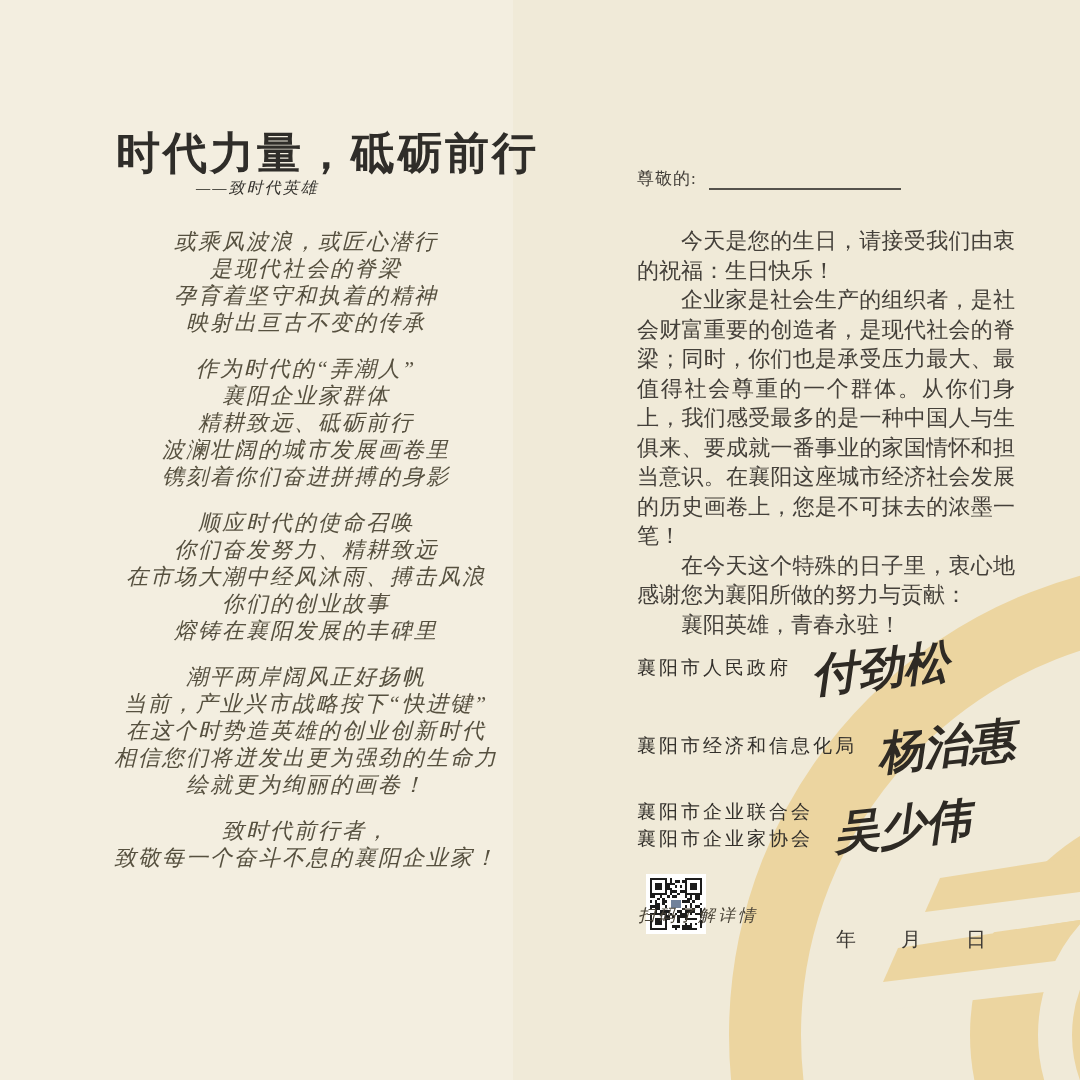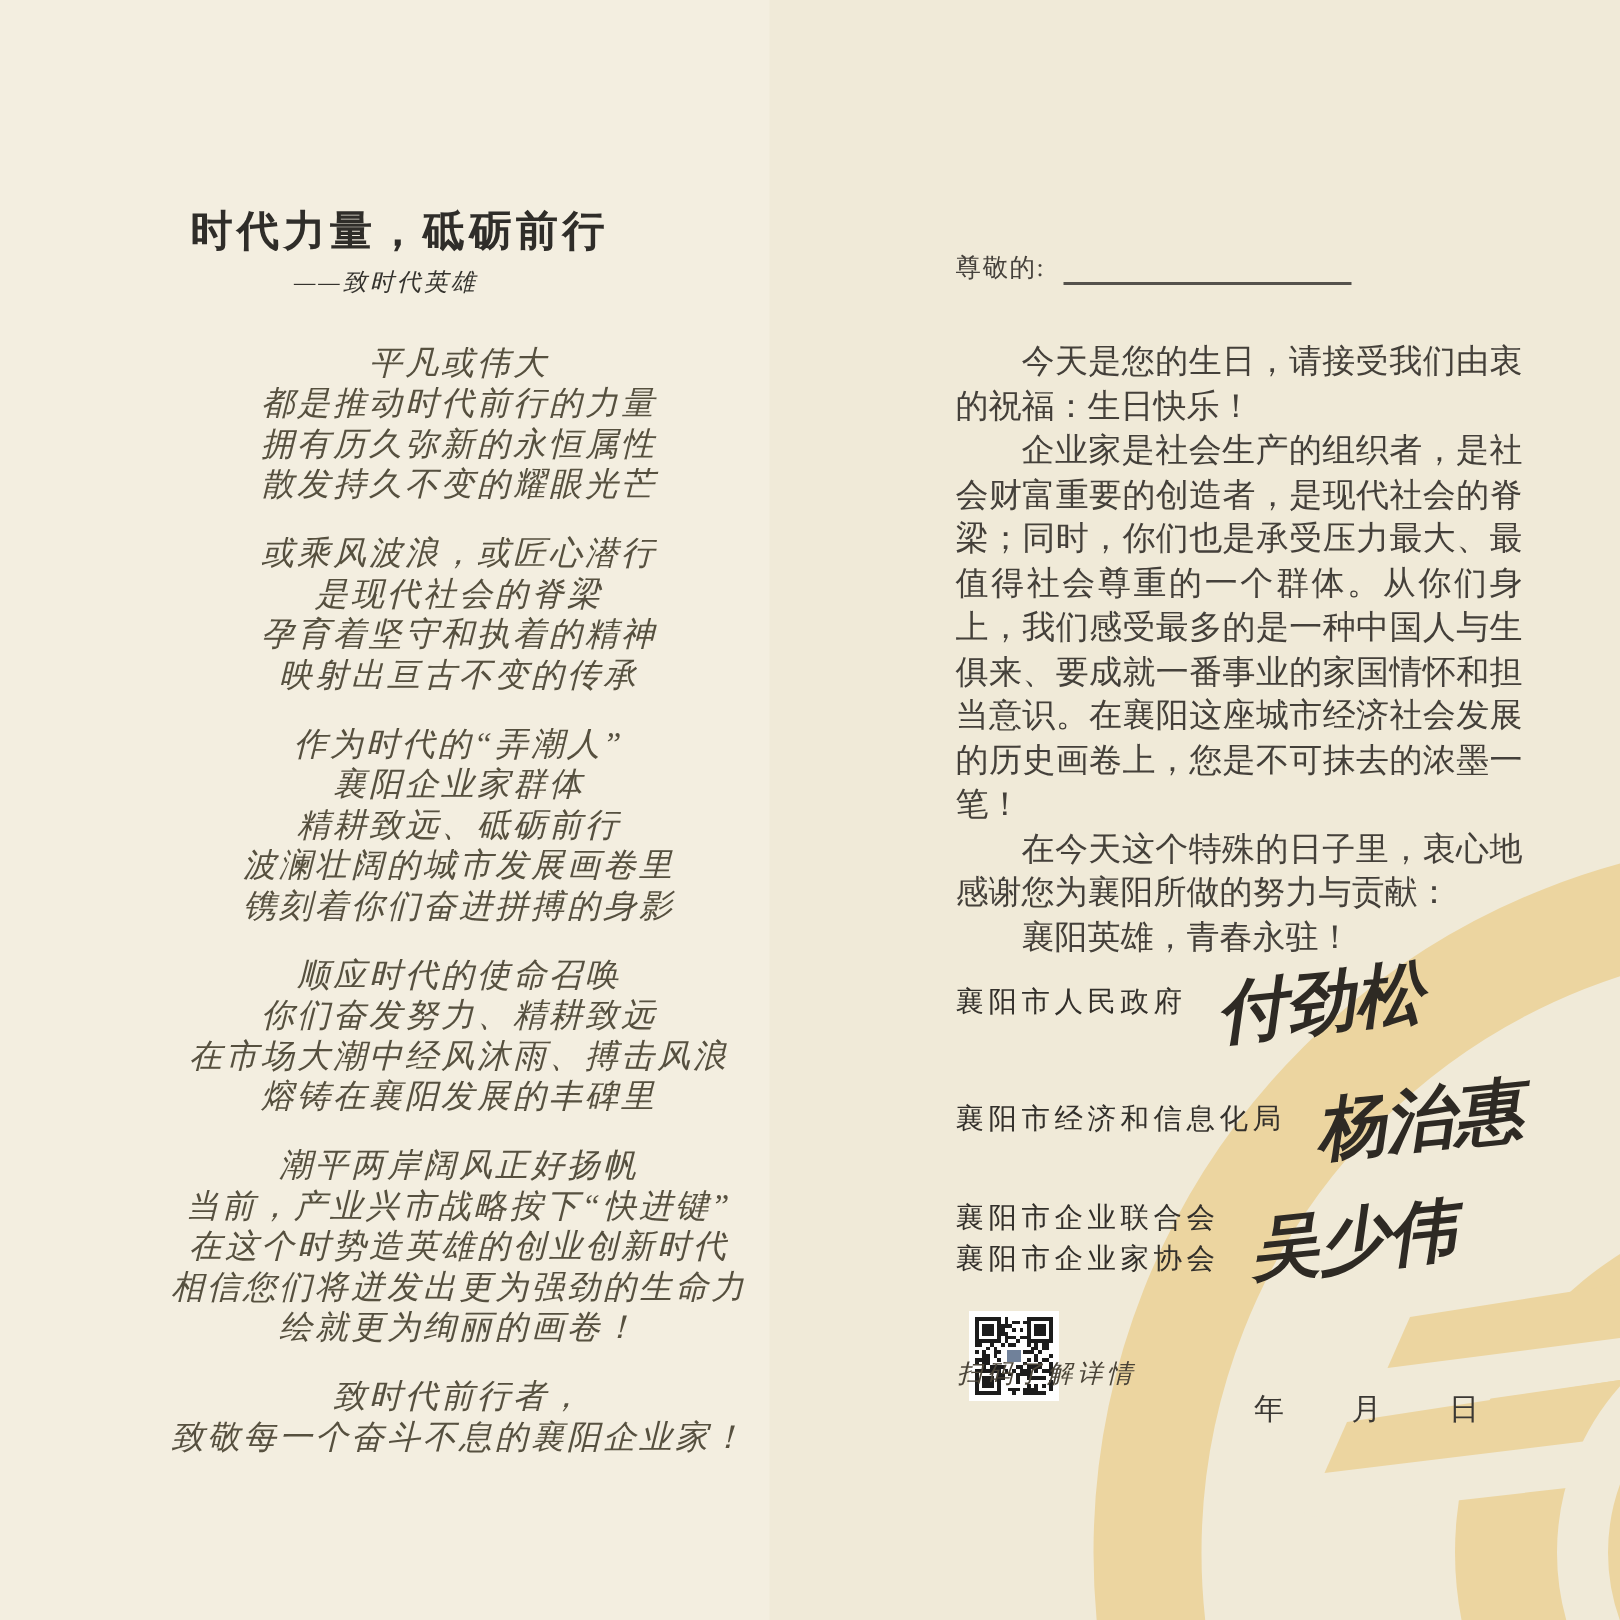--- a/index.html
+++ b/index.html
@@ -13,22 +13,22 @@
   }
   .right-bg{
     position:absolute;left:513px;top:0;width:567px;height:1080px;
     background:#f0ead8;
   }
   .watermark{position:absolute;left:0;top:0;pointer-events:none;}
 
   
   .poem-title{
     position:absolute;left:116px;top:124px;
-    font-size:28px;font-weight:700;letter-spacing:3px;
-    color:#2f2d29;margin:11px;
+    font-size:44px;font-weight:700;letter-spacing:3px;
+    color:#2f2d29;margin:0;
   }
   .poem-subtitle{
     position:absolute;left:196px;top:178px;
     font-size:16px;letter-spacing:2px;color:#35332e;
   }
   .poem-body{
     position:absolute;left:52px;top:228px;width:508px;
     text-align:center;
     font-size:22px;line-height:27px;
     color:#56503f;
@@ -107,42 +107,37 @@
       <circle cx="1205" cy="1035" r="150" fill="none" stroke="#f0ead8" stroke-width="34"></circle>
       <circle cx="1205" cy="1035" r="440" fill="none" stroke="#ecd5a0" stroke-width="72"></circle>
     </g>
   </svg>
 
   <h1 class="poem-title">时代力量，砥砺前行</h1>
   <div class="poem-subtitle hand">——致时代英雄</div>
 
   <div class="poem-body" id="stanzas">
       <div class="stanza">
-        <div class="pline hand">平凡或伟大</div>
-        <div class="pline hand">都是推动时代前行的力量</div>
-        <div class="pline hand">拥有历久弥新的永恒属性</div>
-        <div class="pline hand">散发持久不变的耀眼光芒</div>
-      </div>
-      <div class="stanza">
         <div class="pline hand">或乘风波浪，或匠心潜行</div>
         <div class="pline hand">是现代社会的脊梁</div>
         <div class="pline hand">孕育着坚守和执着的精神</div>
         <div class="pline hand">映射出亘古不变的传承</div>
       </div>
       <div class="stanza">
         <div class="pline hand">作为时代的“弄潮人”</div>
         <div class="pline hand">襄阳企业家群体</div>
         <div class="pline hand">精耕致远、砥砺前行</div>
         <div class="pline hand">波澜壮阔的城市发展画卷里</div>
         <div class="pline hand">镌刻着你们奋进拼搏的身影</div>
       </div>
       <div class="stanza">
         <div class="pline hand">顺应时代的使命召唤</div>
         <div class="pline hand">你们奋发努力、精耕致远</div>
         <div class="pline hand">在市场大潮中经风沐雨、搏击风浪</div>
+        <div class="pline hand">你们的创业故事</div>
         <div class="pline hand">熔铸在襄阳发展的丰碑里</div>
       </div>
       <div class="stanza">
         <div class="pline hand">潮平两岸阔风正好扬帆</div>
         <div class="pline hand">当前，产业兴市战略按下“快进键”</div>
         <div class="pline hand">在这个时势造英雄的创业创新时代</div>
         <div class="pline hand">相信您们将迸发出更为强劲的生命力</div>
         <div class="pline hand">绘就更为绚丽的画卷！</div>
       </div>
       <div class="stanza">

